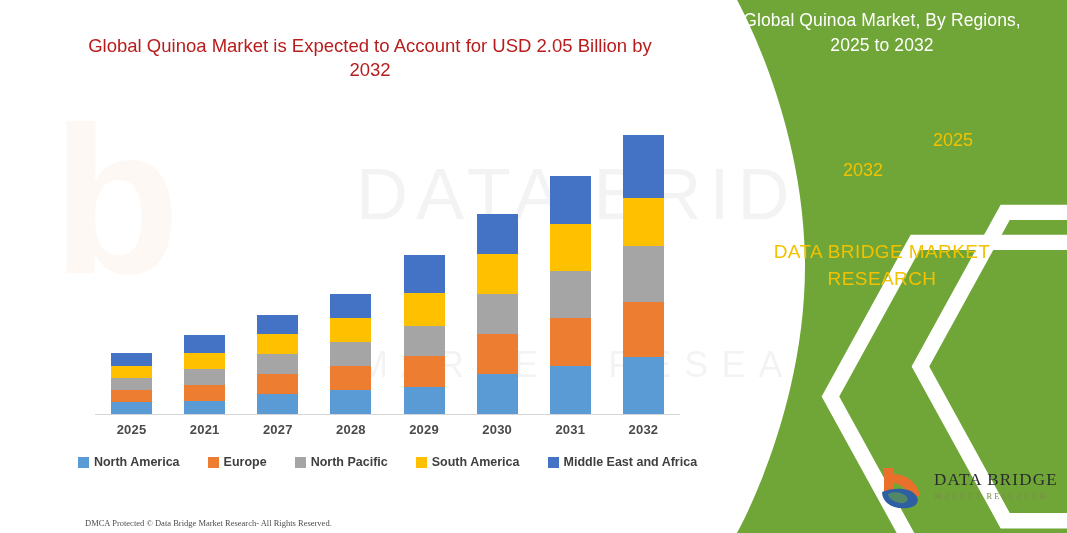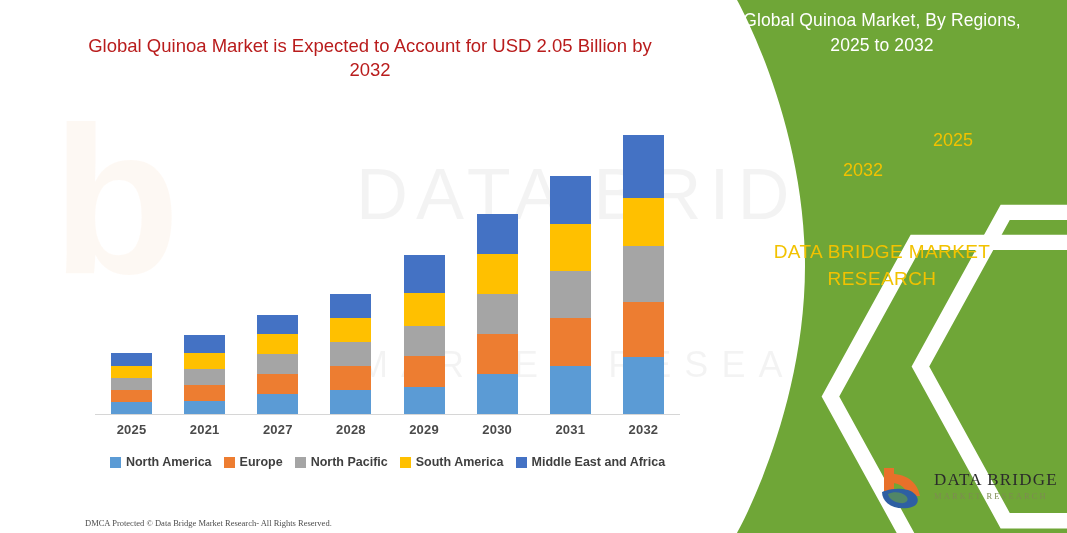--- a/index.html
+++ b/index.html
@@ -84,21 +84,21 @@
 
   .x-labels{position:absolute;left:95px;top:422px;width:585px;display:flex;}
   .x-label{
     flex:1 1 0;text-align:center;color:#4a4a4a;
     font-size:13px;font-weight:700;letter-spacing:.2px;
   }
 
   
   .legend{
     position:absolute;left:95px;top:455px;width:585px;
-    display:flex;justify-content:center;align-items:center;gap:12px;
+    display:flex;justify-content:center;align-items:center;gap:28px;
   }
   .legend-item{display:flex;align-items:center;gap:5px;}
   .legend-swatch{width:11px;height:11px;display:block;}
   .legend-label{color:#3f3f3f;font-size:12.5px;font-weight:700;white-space:nowrap;}
 
   
   .footer{position:absolute;left:85px;top:506px;width:600px;height:16px;}
   .footer-left{
     position:absolute;left:0;top:12px;color:#4d4d4d;
     font-family:"Liberation Serif",serif;font-size:8.5px;white-space:nowrap;

